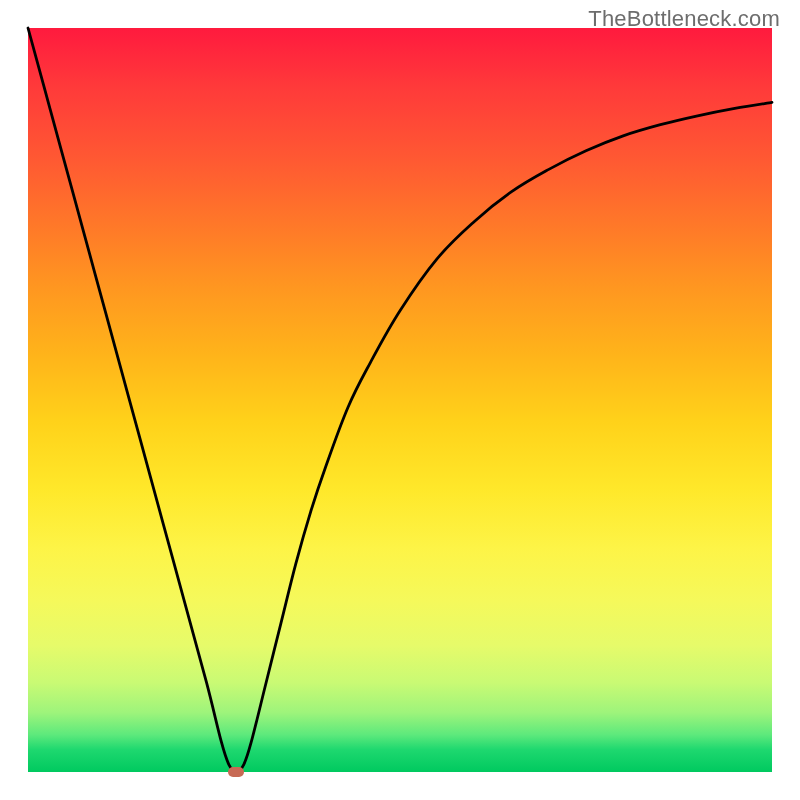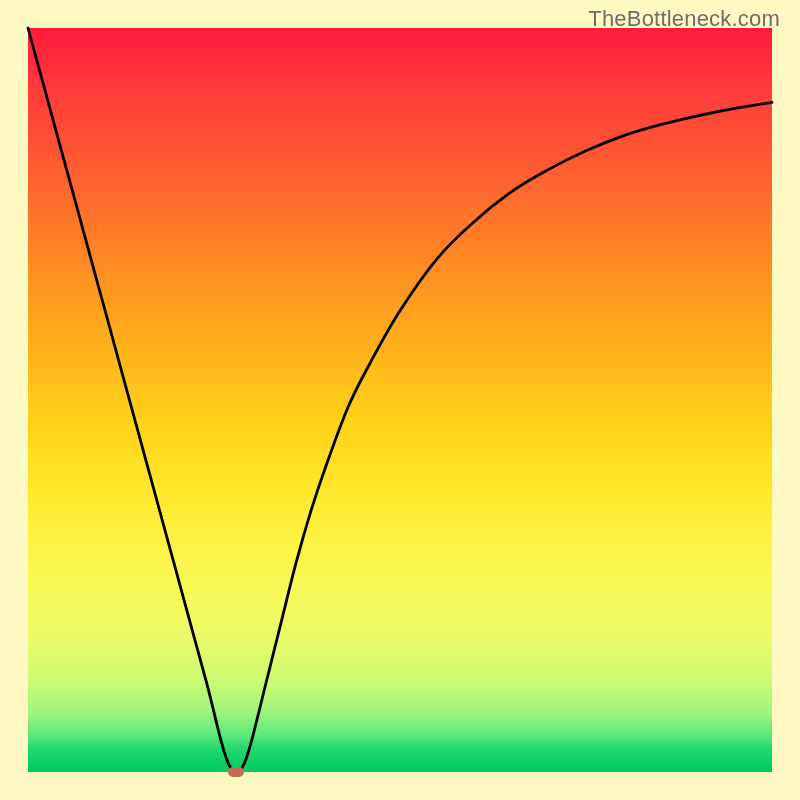--- a/index.html
+++ b/index.html
@@ -8,21 +8,21 @@
     width: 800px;
     height: 800px;
     background: #000;
     overflow: hidden;
     font-family: Arial, Helvetica, sans-serif;
   }
   .frame {
     position: relative;
     width: 800px;
     height: 800px;
-    background: #fef9c3;
+    background: #ffffff;
   }
   .plot-area {
     position: absolute;
     left: 28px;
     top: 28px;
     width: 744px;
     height: 744px;
     
     background: linear-gradient(to bottom,
       #ff1a3e 0%,

